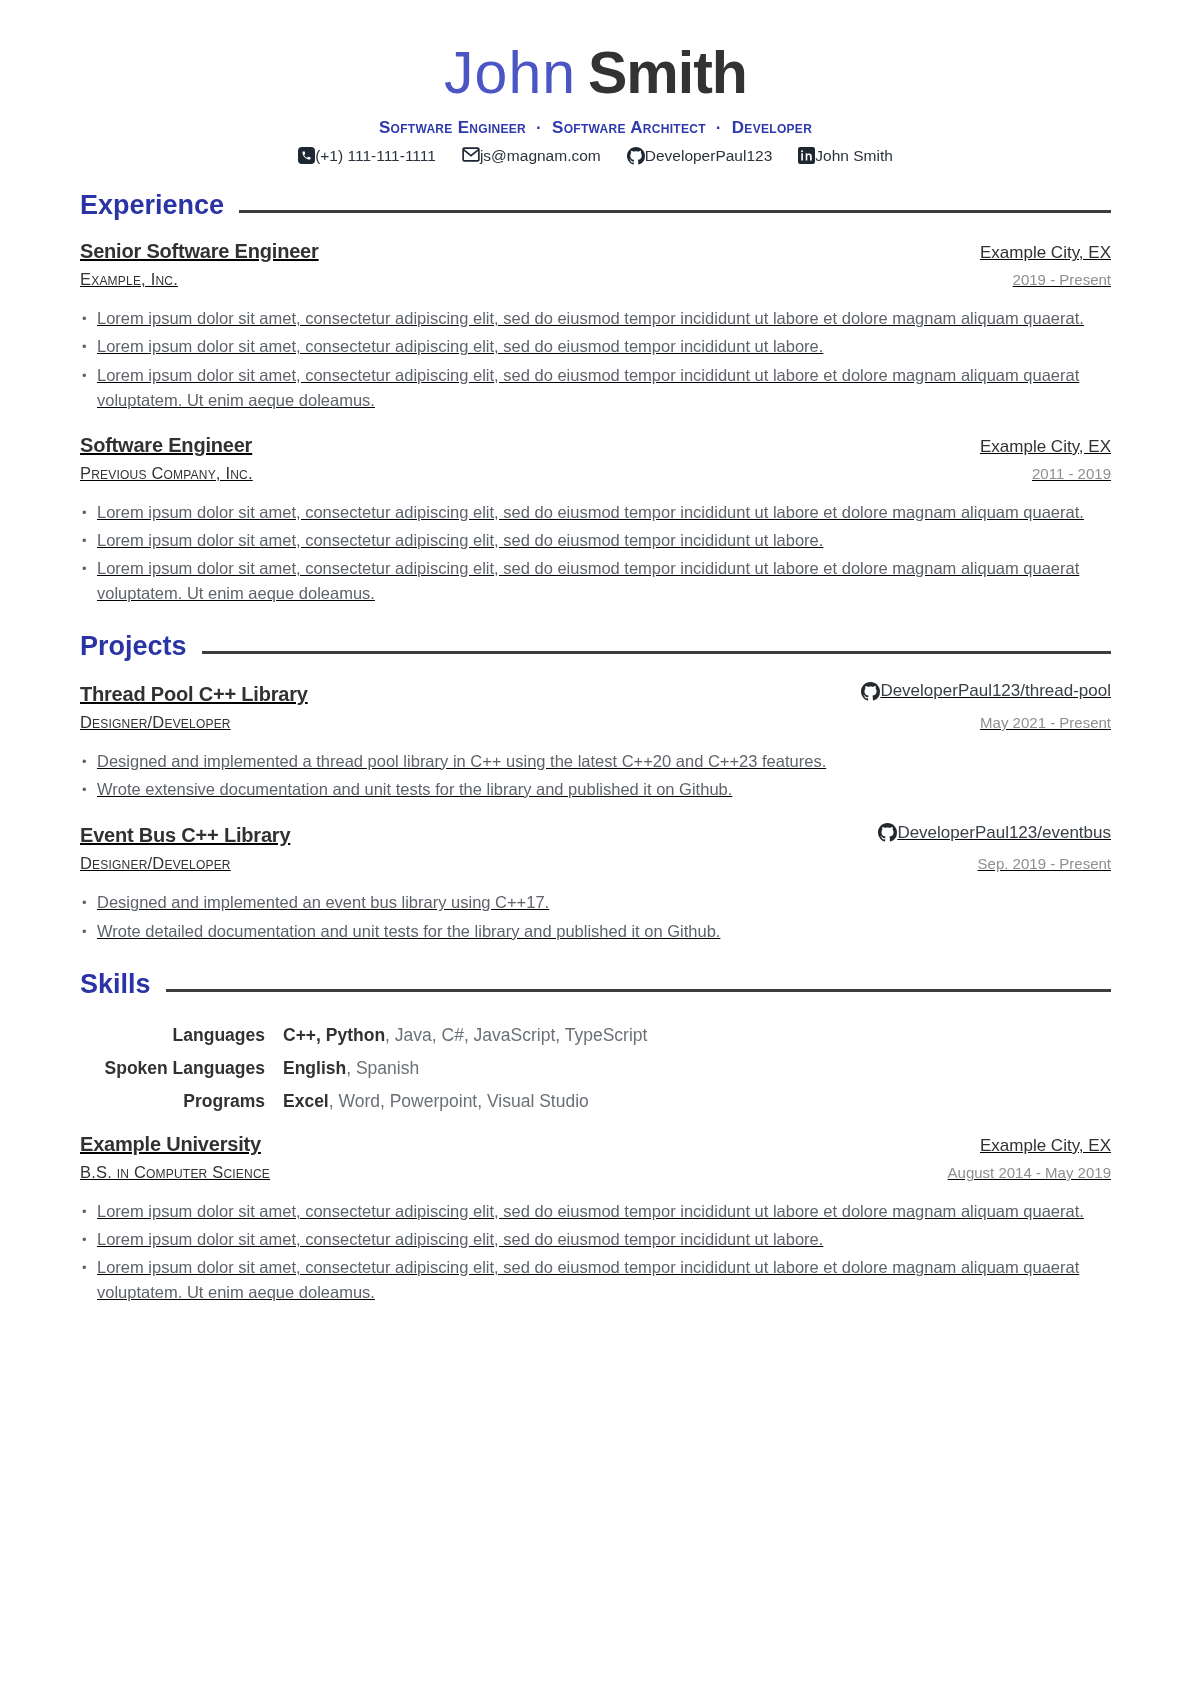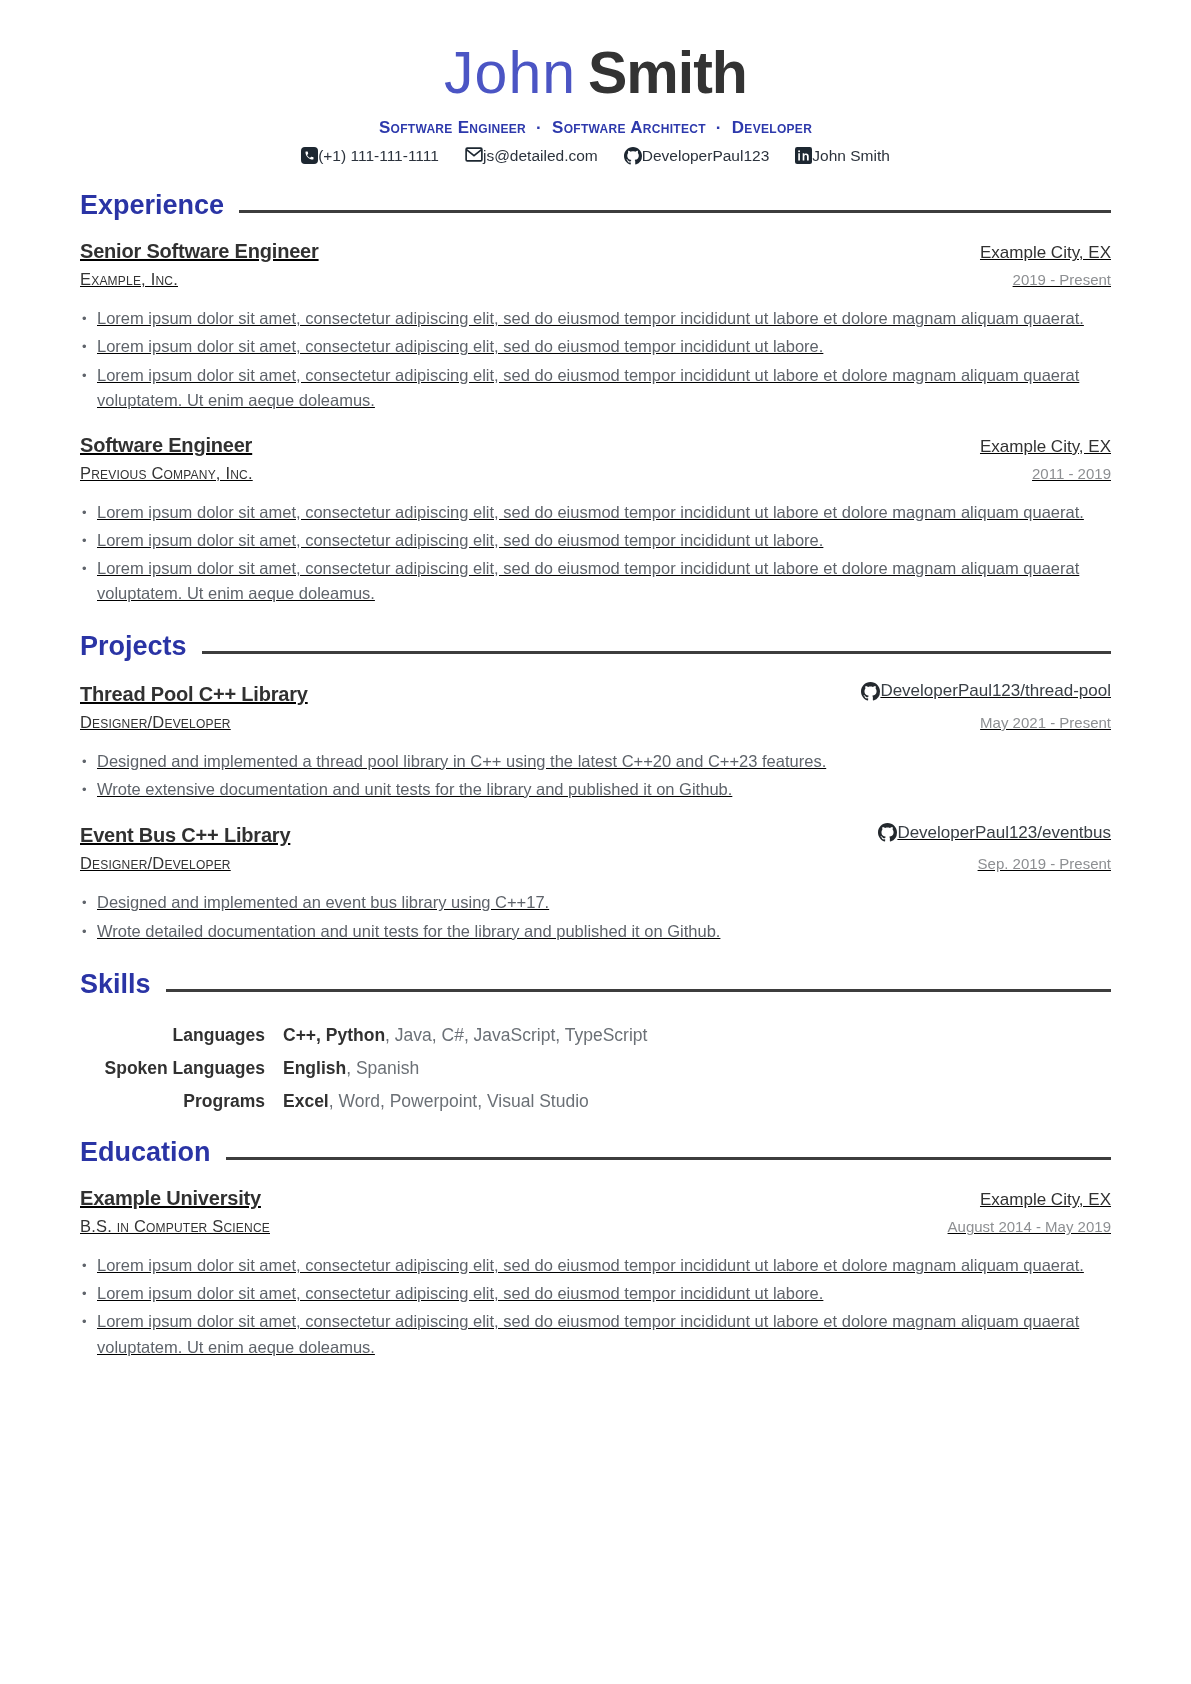--- a/index.html
+++ b/index.html
@@ -94,21 +94,21 @@
         </span>
         <span>(+1) 111-111-1111</span>
       </span>
       <span class="contact-item">
         <span class="icon">
           <svg width="18" height="15" viewBox="0 0 24 20" fill="none" stroke="#1d2731" stroke-width="2.2">
               <rect x="1.5" y="1.5" width="21" height="17" rx="1.5"></rect>
               <path d="M2 3.5l10 8 10-8"></path>
             </svg>
         </span>
-        <span>js@detailed.com</span>
+        <span>js@magnam.com</span>
       </span>
       <span class="contact-item">
         <span class="icon">
           <svg width="18" height="18" viewBox="0 0 16 16" fill="#1d2731">
               <path d="M8 0C3.58 0 0 3.58 0 8c0 3.54 2.29 6.53 5.47 7.59.4.07.55-.17.55-.38 0-.19-.01-.82-.01-1.49-2.01.37-2.53-.49-2.69-.94-.09-.23-.48-.94-.82-1.13-.28-.15-.68-.52-.01-.53.63-.01 1.08.58 1.23.82.72 1.21 1.87.87 2.33.66.07-.52.28-.87.51-1.07-1.78-.2-3.64-.89-3.64-3.95 0-.87.31-1.59.82-2.15-.08-.2-.36-1.02.08-2.12 0 0 .67-.21 2.2.82.64-.18 1.32-.27 2-.27s1.36.09 2 .27c1.53-1.04 2.2-.82 2.2-.82.44 1.1.16 1.92.08 2.12.51.56.82 1.27.82 2.15 0 3.07-1.87 3.75-3.65 3.95.29.25.54.73.54 1.48 0 1.07-.01 1.93-.01 2.2 0 .21.15.46.55.38A8.01 8.01 0 0 0 16 8c0-4.42-3.58-8-8-8z"></path>
             </svg>
         </span>
         <span>DeveloperPaul123</span>
       </span>
       <span class="contact-item">
@@ -228,24 +228,20 @@
           <span class="skill-value"><span class="skill-strong">English</span><span>, Spanish</span></span>
         </div>
         <div class="skill-row">
           <span class="skill-label">Programs</span>
           <span class="skill-value"><span class="skill-strong">Excel</span><span>, Word, Powerpoint, Visual Studio</span></span>
         </div>
       </div>
     </div>
 
     <div class="section">
-      <div class="section-head">
-        <span class="section-title">Education</span>
-        <span class="section-rule"></span>
-      </div>
 
       <div class="entry">
         <div class="entry-row1">
           <span class="entry-title">Example University</span>
           <span class="entry-loc">Example City, EX</span>
         </div>
         <div class="entry-row2">
           <span class="entry-sub">B.S. in Computer Science</span>
           <span class="entry-date">August 2014 - May 2019</span>
         </div>

